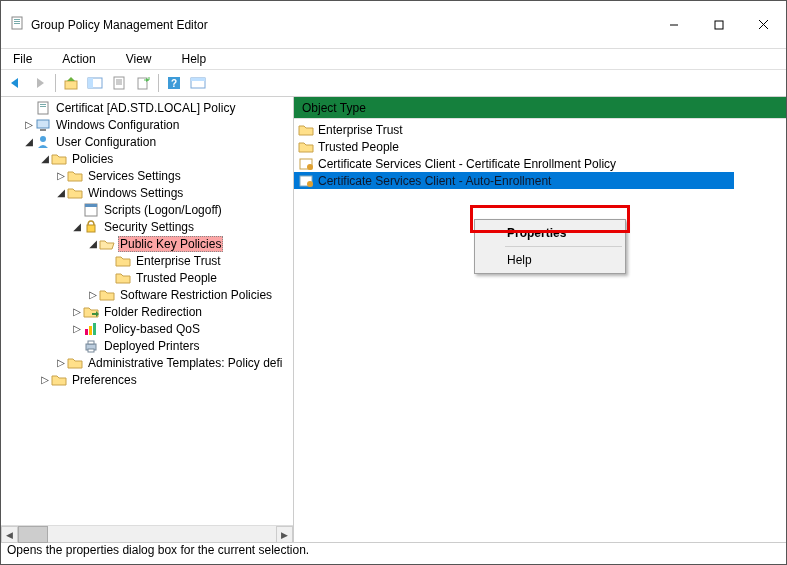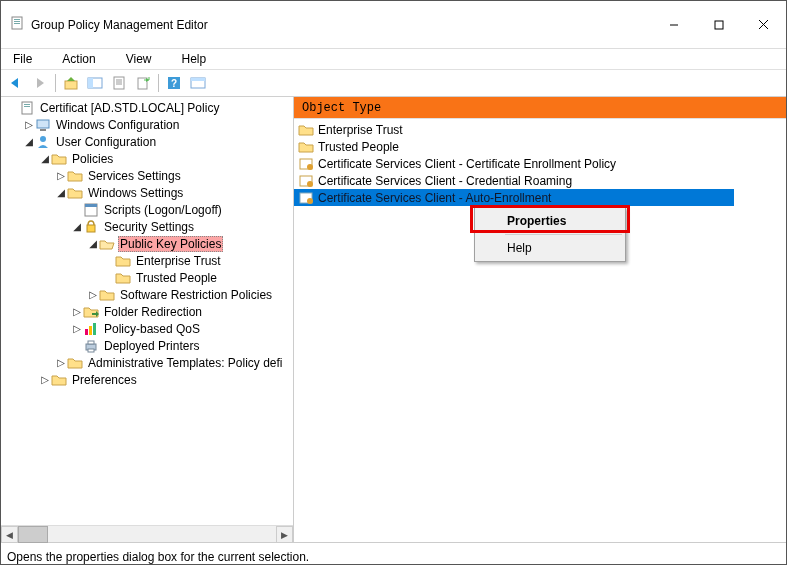--- a/index.html
+++ b/index.html
@@ -21,33 +21,33 @@
   .tree-row { display: flex; align-items: center; height: 17px; white-space: nowrap; padding-right: 4px; }
   .tree-row .exp { width: 12px; text-align: center; color: #333; font-size: 10px; cursor: pointer; user-select: none; }
   .tree-row .ic { width: 16px; height: 16px; margin-right: 3px; display:flex; align-items:center; justify-content:center; }
   .tree-row .lbl { padding: 0 2px; }
   .tree-row.selected .lbl { background: #fca5a5; border: 1px dotted #888; padding: 0 1px; }
   .hscroll { height: 17px; background: #f0f0f0; border-top: 1px solid #ddd; position: relative; }
   .hscroll .btn { width: 17px; height: 17px; background: #f0f0f0; border: 1px solid #ccc; position: absolute; top: 0; display:flex; align-items:center; justify-content:center; font-size:9px; color:#555;}
   .hscroll .btn.l { left:0; } .hscroll .btn.r { right:0; }
   .hscroll .thumb { position:absolute; left:17px; top:0; width:30px; height:17px; background:#cdcdcd; border:1px solid #aaa;}
   .listpane { flex: 1; display: flex; flex-direction: column; position: relative; }
-  .listheader { height: 22px; display: flex; align-items: center; padding-left: 8px; border-bottom: 1px solid #e0e0e0; background: #f97316; font-family: Liberation Mono, monospace; }
+  .listheader { height: 22px; display: flex; align-items: center; padding-left: 8px; border-bottom: 1px solid #e0e0e0; background: #15803d; }
   .listbody { flex: 1; padding: 2px 0; position: relative; }
   .list-row { display: flex; align-items: center; height: 17px; padding-left: 4px; white-space: nowrap; }
   .list-row .ic { width:16px; height:16px; margin-right:4px; display:flex; align-items:center; justify-content:center; }
   .list-row.selected { background: #0078d7; color: #0f172a; width: 440px; }
-  .context-menu { position: absolute; left: 180px; top: 88px; width: 152px; background: #f0f0f0; border: 1px solid #a0a0a0; box-shadow: 2px 2px 3px rgba(0,0,0,.3); padding: 2px; }
+  .context-menu { position: absolute; left: 180px; top: 100px; width: 152px; background: #f0f0f0; border: 1px solid #a0a0a0; box-shadow: 2px 2px 3px rgba(0,0,0,.3); padding: 2px; }
   .ctx-item { height: 22px; display: flex; align-items: center; padding-left: 30px; }
   .ctx-item.bold { font-weight: bold; }
   .ctx-sep { height: 1px; background: #d0d0d0; margin: 2px 1px 2px 28px; }
   .redbox { position:absolute; border: 3px solid #e70000; left: 176px; top: 86px; width: 160px; height: 28px; pointer-events:none; }
-  .statusbar { height: 22px; border-top: 1px solid #ccc; display: flex; align-items: flex-end; padding: 0 6px; font-size: 12px; }
+  .statusbar { height: 22px; border-top: 1px solid #ccc; display: flex; align-items: flex-start; padding: 0 6px; font-size: 12px; }
   
-  .pad1{padding-left:6px}.pad2{padding-left:22px}.pad3{padding-left:38px}.pad4{padding-left:54px}.pad5{padding-left:70px}.pad6{padding-left:86px}.pad7{padding-left:102px}
+  .pad1{padding-left:22px}.pad2{padding-left:22px}.pad3{padding-left:38px}.pad4{padding-left:54px}.pad5{padding-left:70px}.pad6{padding-left:86px}.pad7{padding-left:102px}
 </style>
 </head>
 <body>
 
 <div class="window">
 
   <div class="titlebar">
     <span class="title-icon">
       <svg width="16" height="16">
           <rect x="3" y="2" width="10" height="12" fill="#fff" stroke="#888"></rect>
@@ -357,29 +357,20 @@
         <div class="list-row">
           <span class="ic">
               <svg width="16" height="16">
                 <rect x="2" y="3" width="12" height="10" fill="#fff" stroke="#c9a24a"></rect>
                 <circle cx="12" cy="11" r="3" fill="#e0a030"></circle>
               </svg>
             </span>
           <span>Certificate Services Client - Certificate Enrollment Policy</span>
         </div>
 
-        <div class="list-row">
-          <span class="ic">
-              <svg width="16" height="16">
-                <rect x="2" y="3" width="12" height="10" fill="#fff" stroke="#c9a24a"></rect>
-                <circle cx="12" cy="11" r="3" fill="#e0a030"></circle>
-              </svg>
-            </span>
-          <span>Certificate Services Client - Credential Roaming</span>
-        </div>
 
         <div class="list-row selected">
           <span class="ic">
               <svg width="16" height="16">
                 <rect x="2" y="3" width="12" height="10" fill="#fff" stroke="#8ab"></rect>
                 <circle cx="12" cy="11" r="3" fill="#e0a030"></circle>
               </svg>
             </span>
           <span>Certificate Services Client - Auto-Enrollment</span>
         </div>

